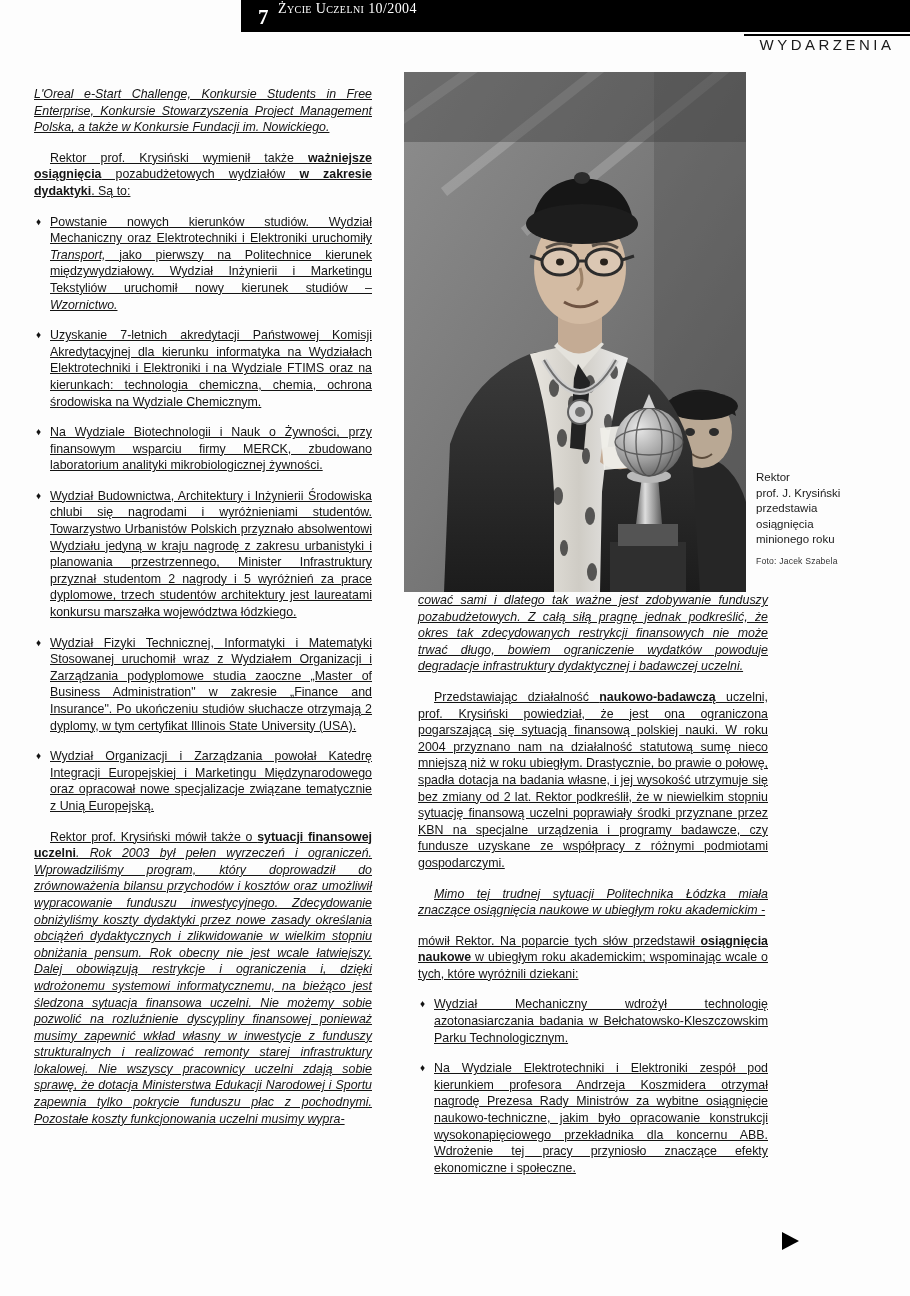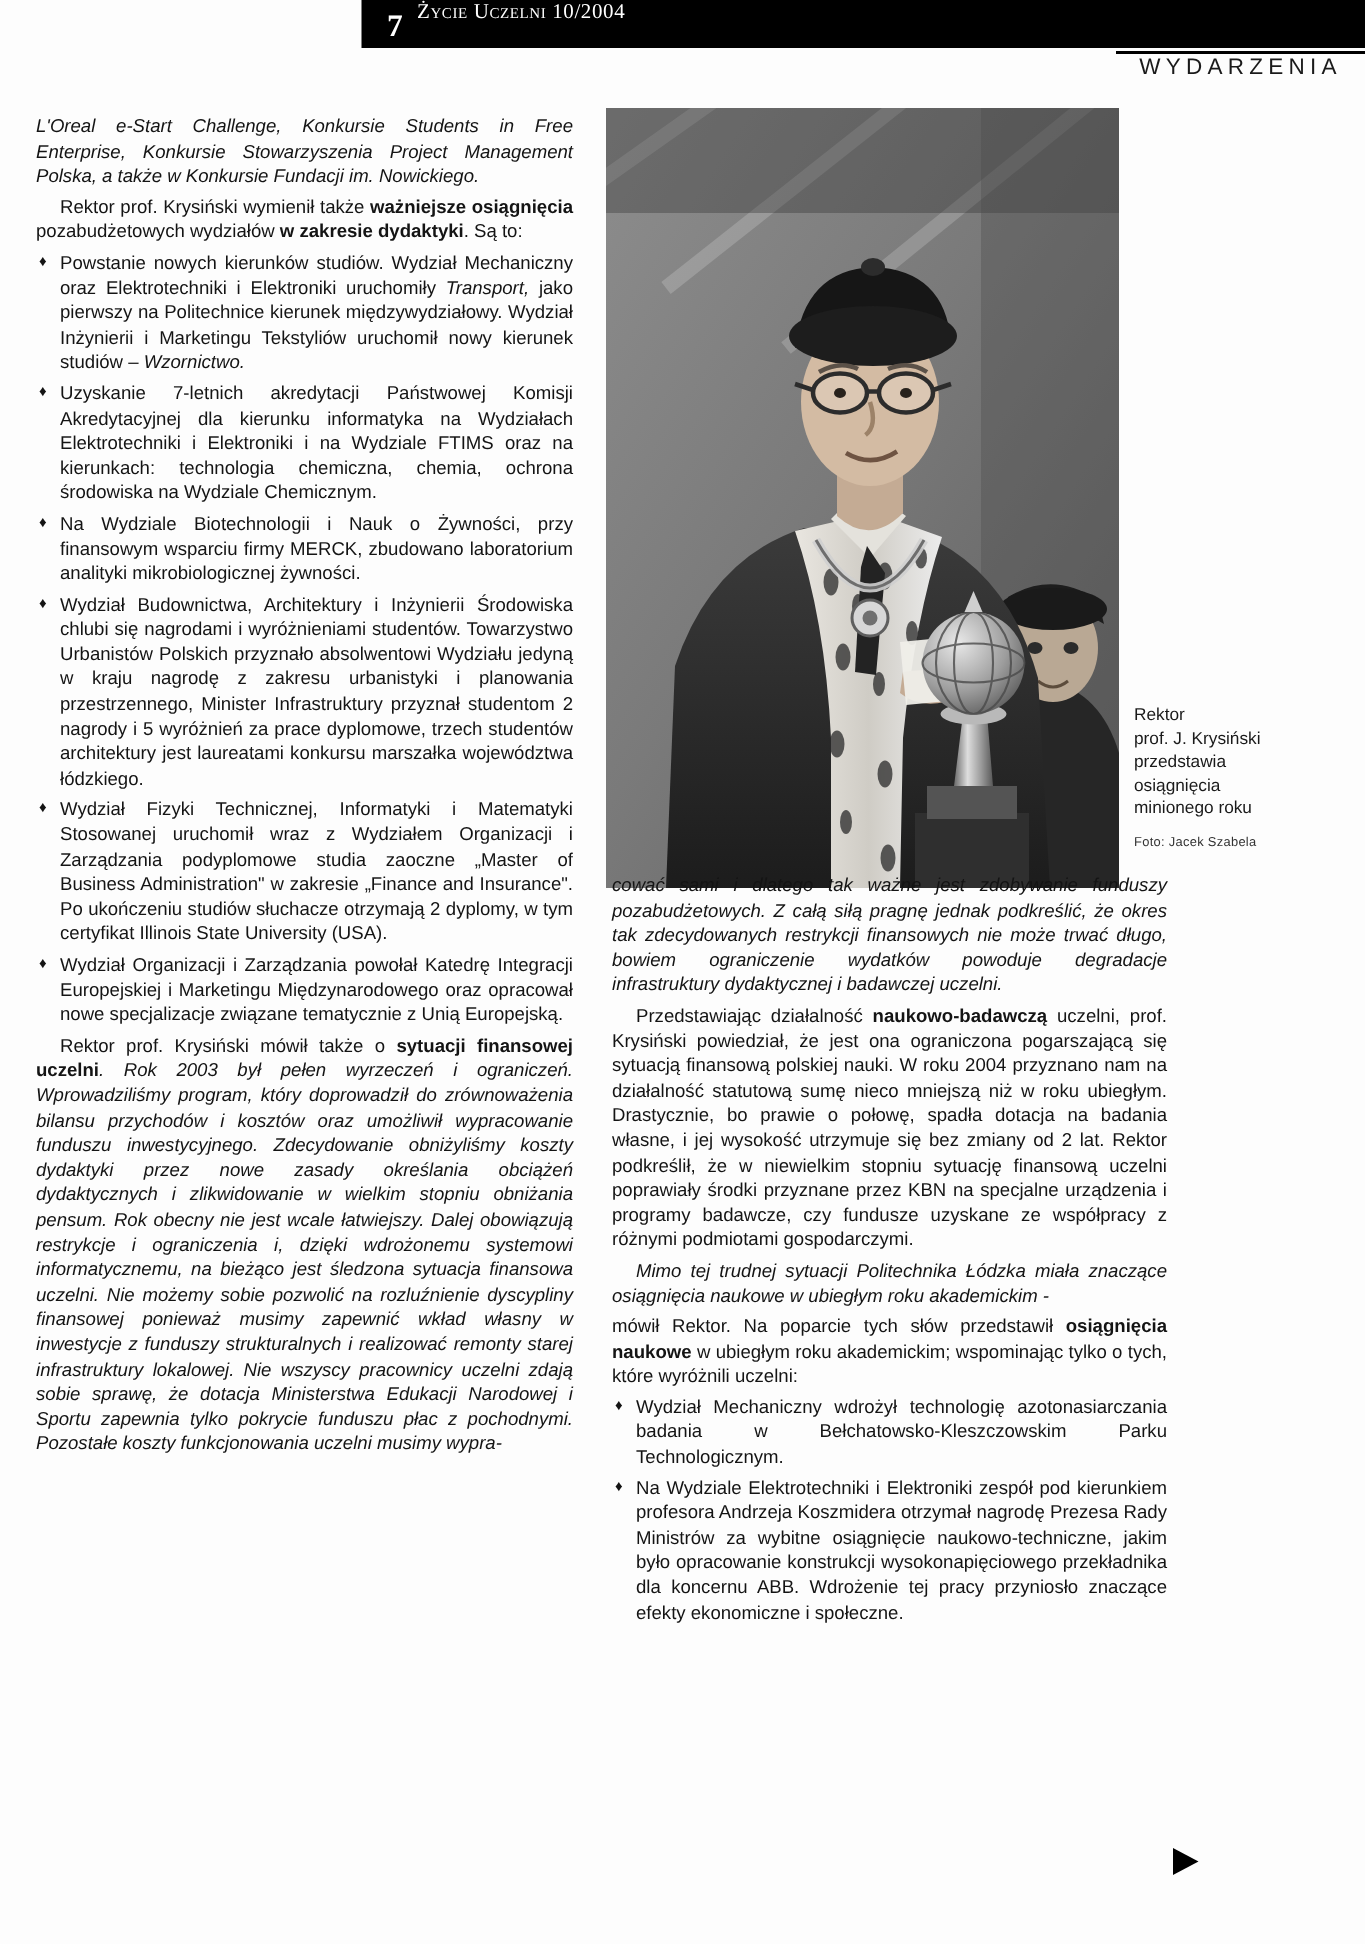--- a/index.html
+++ b/index.html
@@ -81,22 +81,23 @@
     left: 20px;
     top: 72px;
     width: 366px;
   }
   .col-right {
     left: 404px;
     top: 578px;
     width: 378px;
   }
   .col p {
-    margin: 4px;
+    margin: 14px;
     text-indent: 16px;
+    text-decoration: underline;
   }
   .col p.noindent {
     text-indent: 0;
   }
   .col p.bullet {
     text-indent: 0;
     padding-left: 16px;
     position: relative;
   }
   .col p.bullet::before {
@@ -306,20 +307,20 @@
     <div class="credit">Foto: Jacek Szabela</div>
   </div>
 
   <div class="col col-right">
     <p class="noindent ital">cować sami i dlatego tak ważne jest zdobywanie funduszy pozabudżetowych. Z całą siłą pragnę jednak podkreślić, że okres tak zdecydowanych restrykcji finansowych nie może trwać długo, bowiem ograniczenie wydatków powoduje degradacje infrastruktury dydaktycznej i badawczej uczelni.</p>
     <p>
       <span>Przedstawiając działalność </span><span class="bold">naukowo-badawczą</span><span> uczelni, prof. Krysiński powiedział, że jest ona ograniczona pogarszającą się sytuacją finansową polskiej nauki. W roku 2004 przyznano nam na działalność statutową sumę nieco mniejszą niż w roku ubiegłym. Drastycznie, bo prawie o połowę, spadła dotacja na badania własne, i jej wysokość utrzymuje się bez zmiany od 2 lat. Rektor podkreślił, że w niewielkim stopniu sytuację finansową uczelni poprawiały środki przyznane przez KBN na specjalne urządzenia i programy badawcze, czy fundusze uzyskane ze współpracy z różnymi podmiotami gospodarczymi.</span>
     </p>
     <p class="ital">Mimo tej trudnej sytuacji Politechnika Łódzka miała znaczące osiągnięcia naukowe w ubiegłym roku akademickim -</p>
     <p class="noindent">
-      <span>mówił Rektor. Na poparcie tych słów przedstawił </span><span class="bold">osiągnięcia naukowe</span><span> w ubiegłym roku akademickim; wspominając tylko o tych, które wyróżnili uczelni:</span>
+      <span>mówił Rektor. Na poparcie tych słów przedstawił </span><span class="bold">osiągnięcia naukowe</span><span> w ubiegłym roku akademickim; wspominając wcale o tych, które wyróżnili dziekani:</span>
     </p>
     <p class="bullet">Wydział Mechaniczny wdrożył technologię azotonasiarczania badania w Bełchatowsko-Kleszczowskim Parku Technologicznym.</p>
     <p class="bullet">Na Wydziale Elektrotechniki i Elektroniki zespół pod kierunkiem profesora Andrzeja Koszmidera otrzymał nagrodę Prezesa Rady Ministrów za wybitne osiągnięcie naukowo-techniczne, jakim było opracowanie konstrukcji wysokonapięciowego przekładnika dla koncernu ABB. Wdrożenie tej pracy przyniosło znaczące efekty ekonomiczne i społeczne.</p>
   </div>
 
   <div class="arrow"></div>
 </div>
 
 </body></html>

